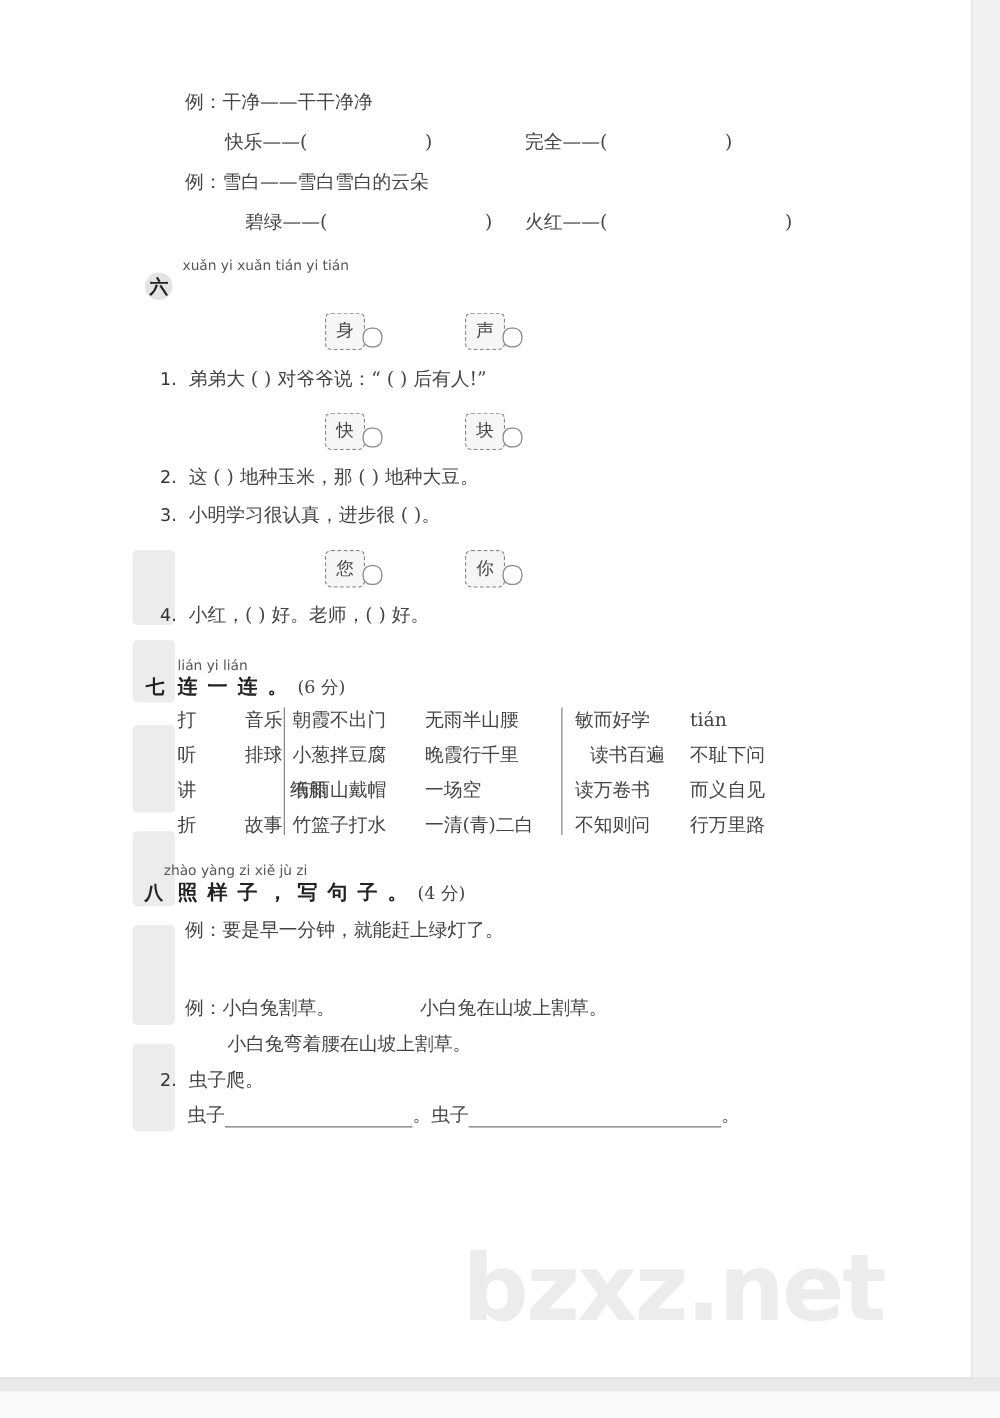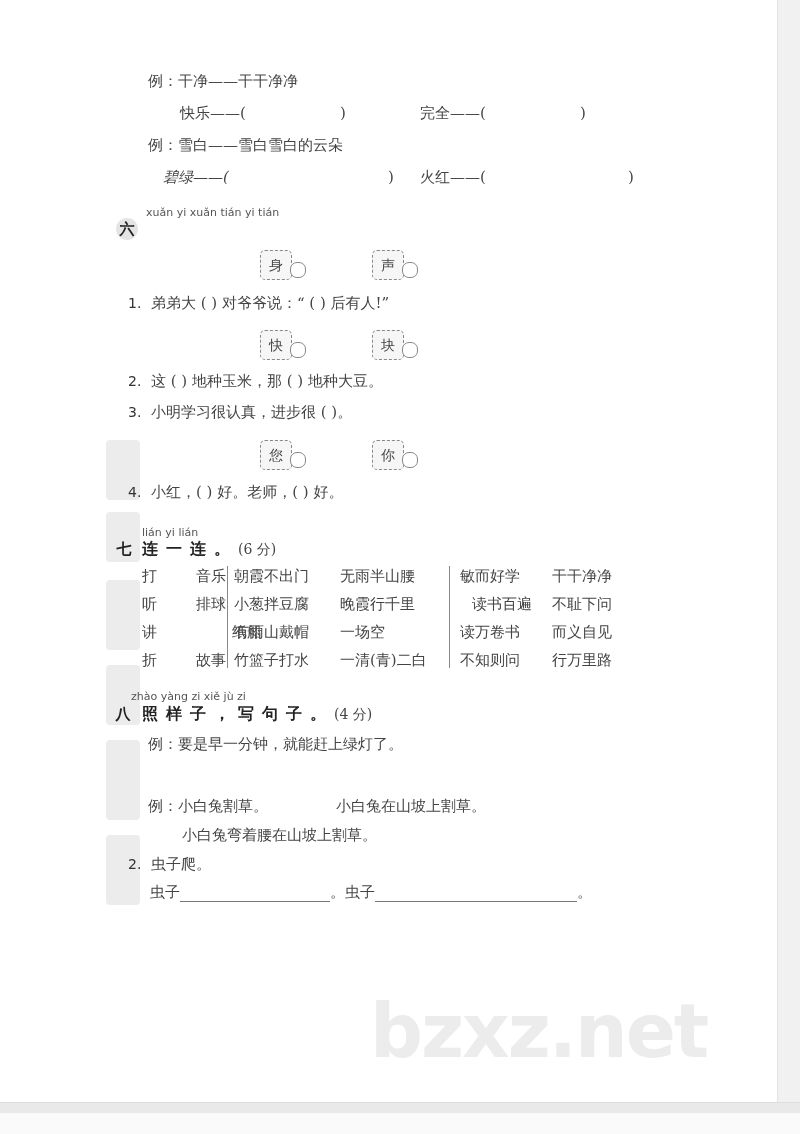--- a/index.html
+++ b/index.html
@@ -60,21 +60,21 @@
   <div class="abs t" style="left:180px;top:104px;">
     <span>快乐——</span><span>(</span>
   </div>
   <div class="abs t" style="left:340px;top:104px;">)</div>
   <div class="abs t" style="left:420px;top:104px;">
     <span>完全——</span><span>(</span>
   </div>
   <div class="abs t" style="left:580px;top:104px;">)</div>
 
   <div class="abs t" style="left:148px;top:136px;">例：雪白——雪白雪白的云朵</div>
-  <div class="abs t" style="left:163px;top:168px;font-style:italic;">
+  <div class="abs t" style="left:196px;top:168px;">
     <span>碧绿——</span><span>(</span>
   </div>
   <div class="abs t" style="left:388px;top:168px;">)</div>
   <div class="abs t" style="left:420px;top:168px;">
     <span>火红——</span><span>(</span>
   </div>
   <div class="abs t" style="left:628px;top:168px;">)</div>
 
   <div class="abs pinyin" style="left:146px;top:206px;">xuǎn yi xuǎn    tián yi tián</div>
   <div class="sec-num" style="left:116px;top:218px;">六</div>
@@ -118,21 +118,21 @@
 
   <div class="vline" style="left:227px;top:566px;height:102px;"></div>
   <div class="vline" style="left:449px;top:566px;height:102px;"></div>
 
   <div class="match-row" style="left:0;top:567px;">
     <span class="abs" style="left:142px;">打</span>
     <span class="abs" style="left:196px;">音乐</span>
     <span class="abs" style="left:234px;">朝霞不出门</span>
     <span class="abs" style="left:340px;">无雨半山腰</span>
     <span class="abs" style="left:460px;">敏而好学</span>
-    <span class="abs" style="left:552px;">干干净净</span>
+    <span class="abs" style="left:552px;">tián</span>
   </div>
   <div class="match-row" style="left:0;top:595px;">
     <span class="abs" style="left:142px;">听</span>
     <span class="abs" style="left:196px;">排球</span>
     <span class="abs" style="left:234px;">小葱拌豆腐</span>
     <span class="abs" style="left:340px;">晚霞行千里</span>
     <span class="abs" style="left:472px;">读书百遍</span>
     <span class="abs" style="left:552px;">不耻下问</span>
   </div>
   <div class="match-row" style="left:0;top:623px;">

